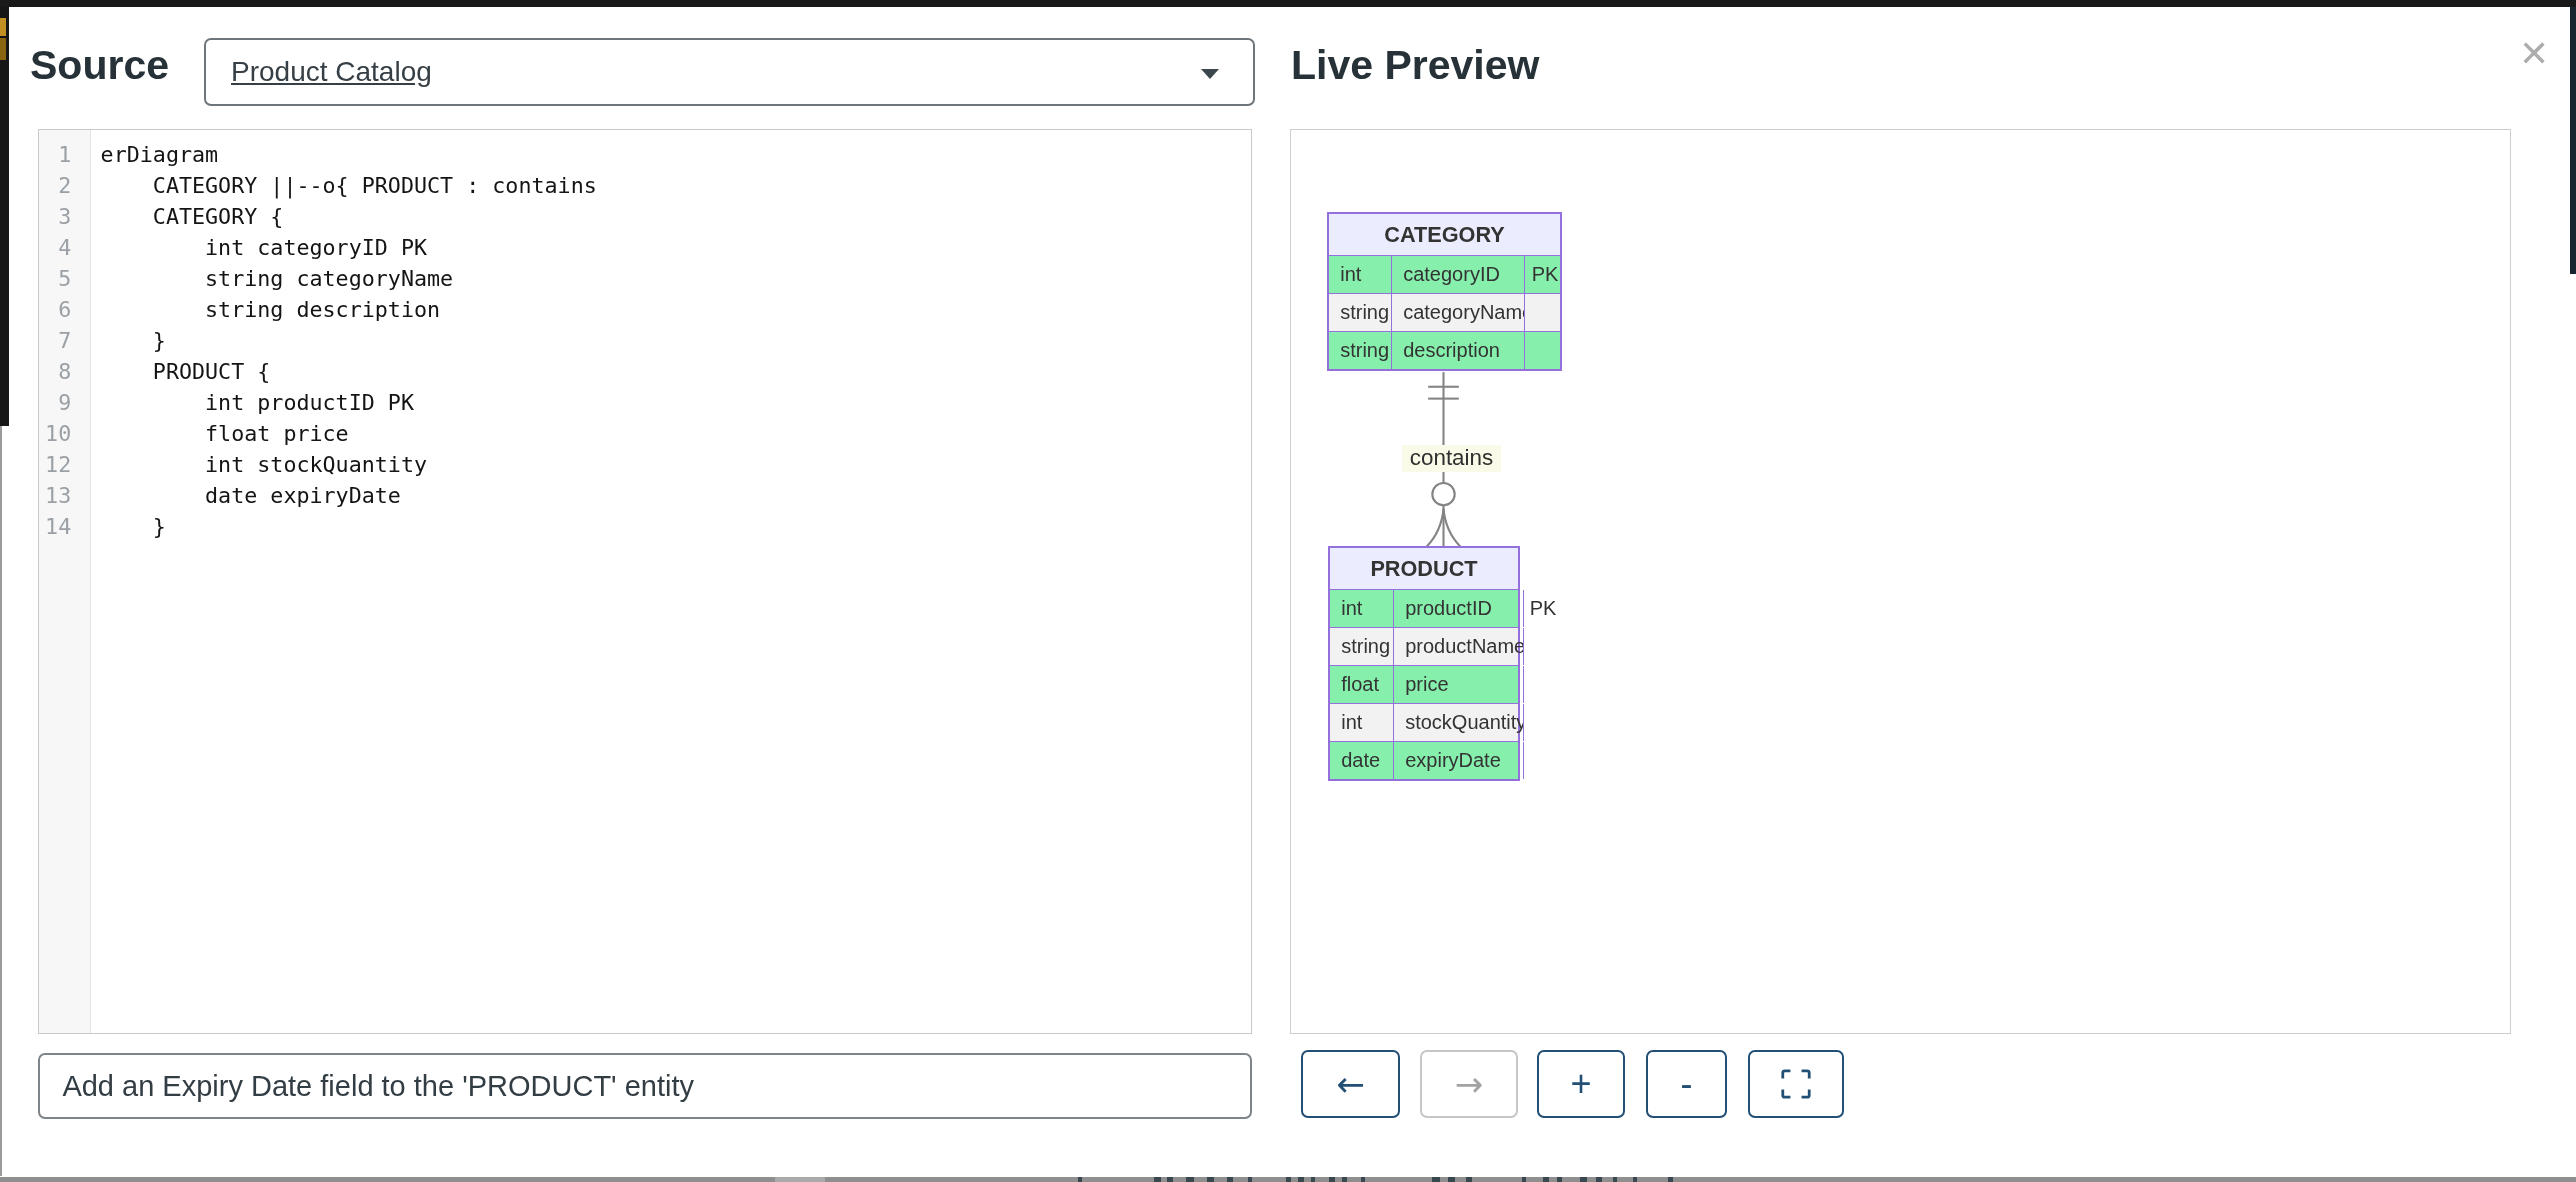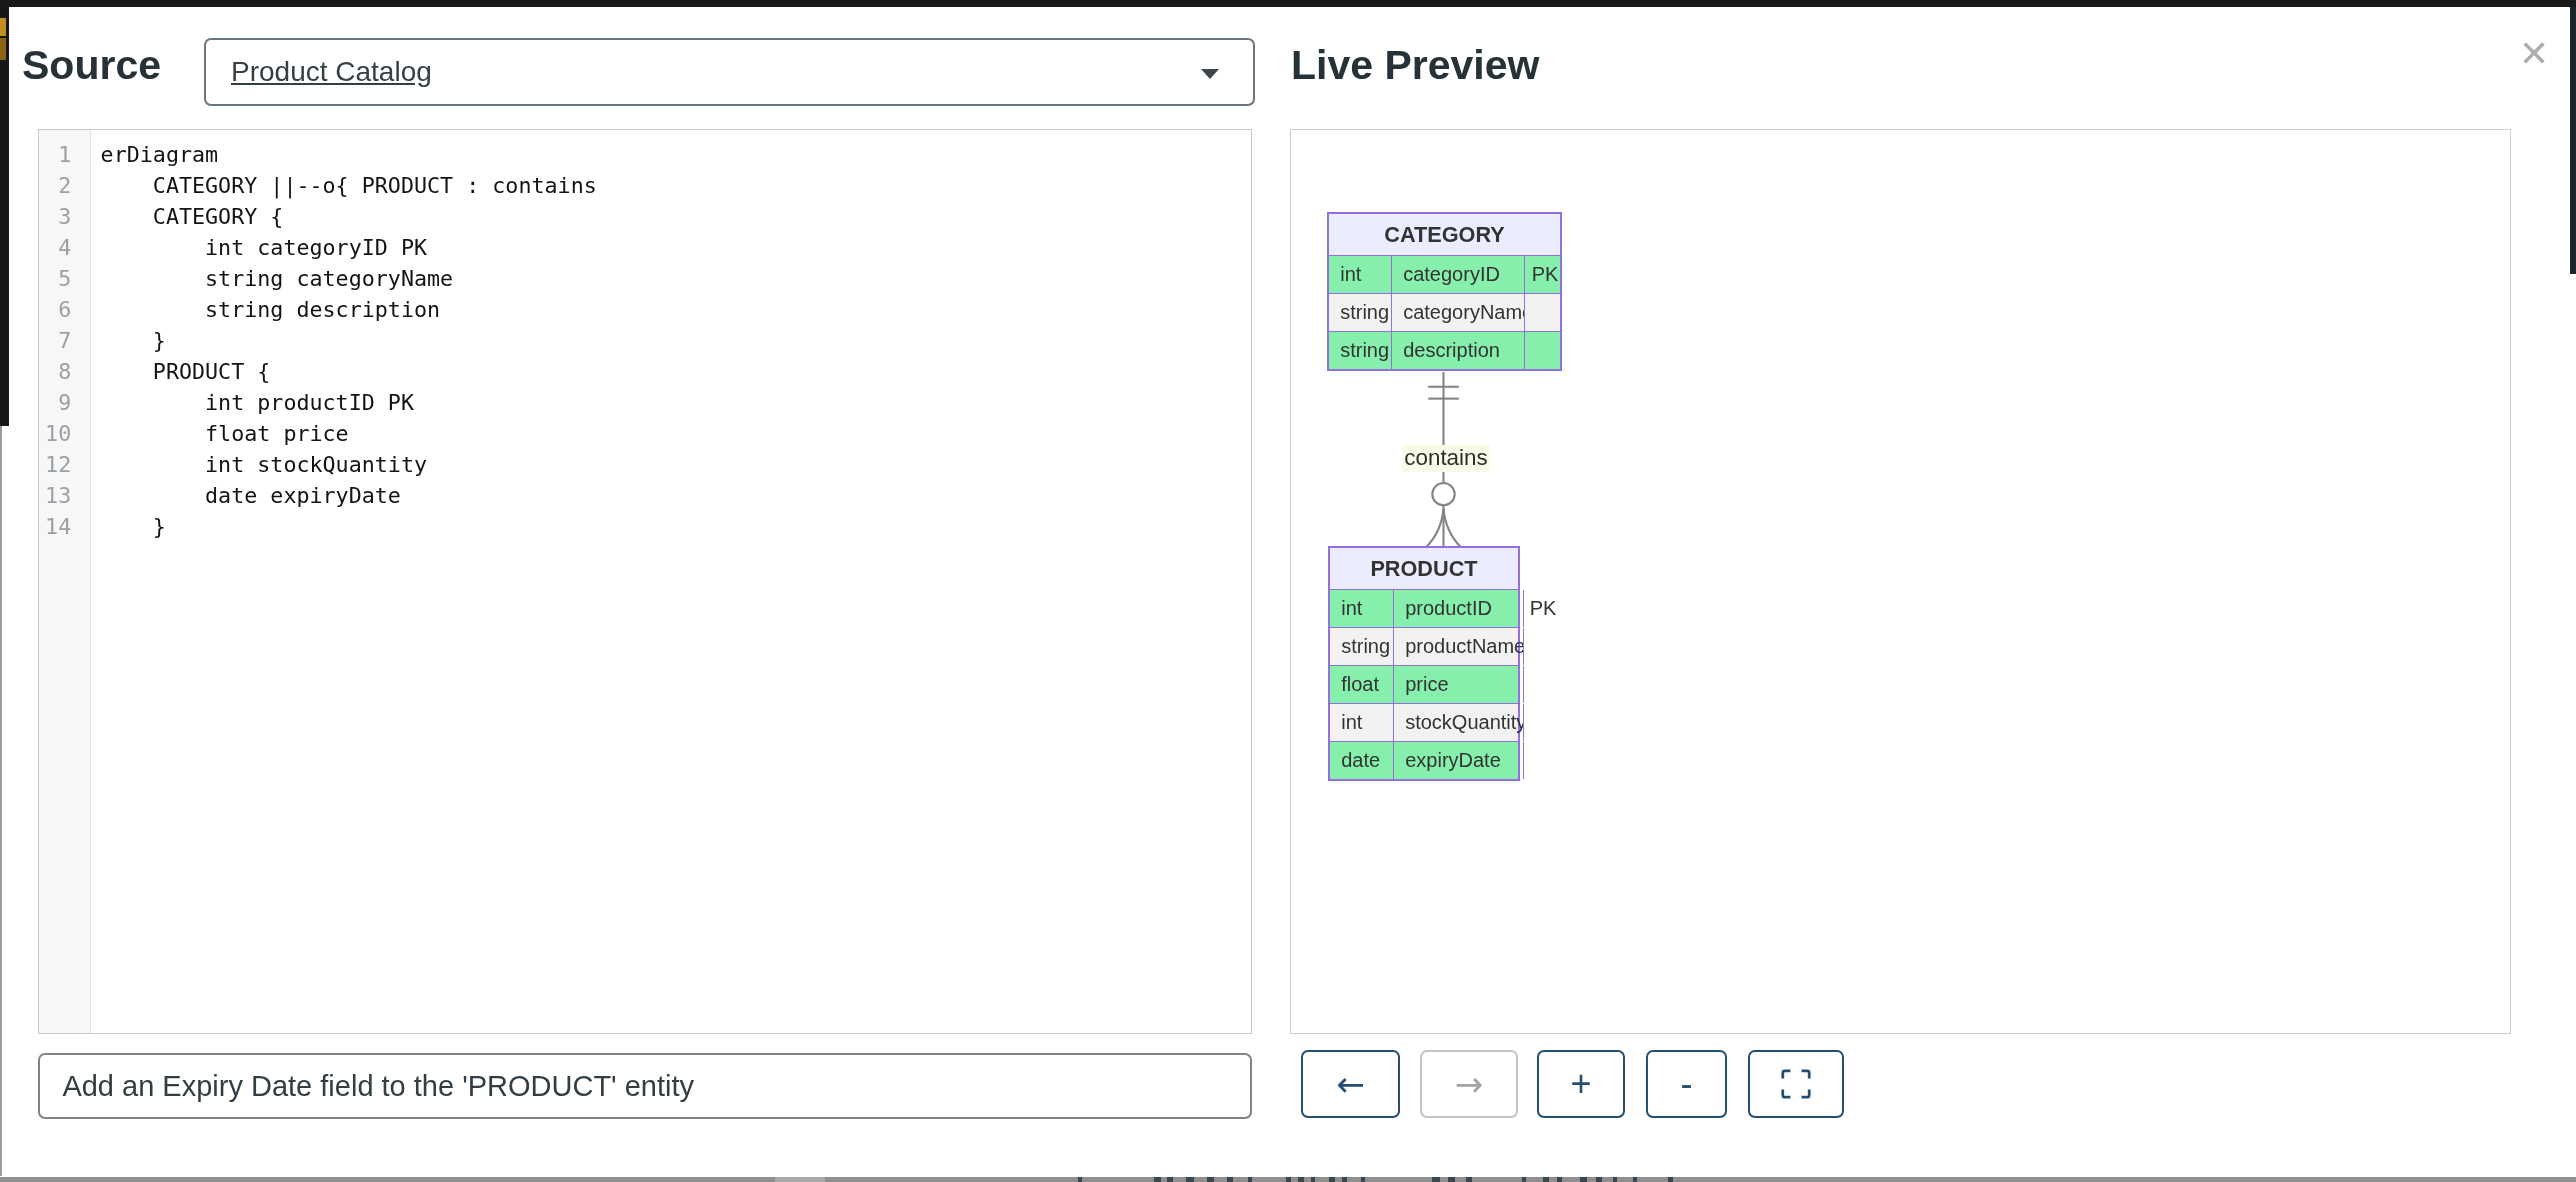--- a/index.html
+++ b/index.html
@@ -12,21 +12,21 @@
   .bg-amber1 { position:absolute; left:0; top:18px; width:6.3px; height:18px; background:#c29022; }
   .bg-amber2 { position:absolute; left:0; top:38px; width:6.3px; height:22.4px; background:#8a6410; }
   .bg-left-line { position:absolute; left:0; top:426px; width:2.1px; height:750px; background:#9b9b9b; }
   .bg-right  { position:absolute; left:2570px; top:7px; width:5.6px; height:267px; background:#18242e; }
   .bg-bottom { position:absolute; left:0; top:1177px; width:2576px; height:6.3px; background:#8f8f8f; }
   .bg-bottom-light { position:absolute; left:775px; top:1177px; width:50px; height:6.3px; background:#a9a9a9; }
   .bg-mark { position:absolute; top:1177px; height:6.3px; background:#39474f; }
 
   
   .heading { position:absolute; font-size:41px; font-weight:700; color:var(--heading,#263238); }
-  #source-title  { left:22px;  top:42px; }
+  #source-title  { left:30px;  top:42px; }
   #preview-title { left:1291px; top:42px; }
   #close-btn { position:absolute; left:2519px; top:36px; font-size:36px; color:#acacac; cursor:pointer; line-height:1; }
 
   
   #entity-dropdown { position:absolute; left:204px; top:38px; width:1051px; height:68px;
     border:2.1px solid #6e767d; border-radius:7px; background:#fff; display:flex; align-items:center; }
   #entity-dropdown .sel-text { padding-left:25px; font-size:28px; color:#363f45;text-decoration:underline; }
   #entity-dropdown .caret { position:absolute; right:34px; top:29px; width:0; height:0;
     border-left:9.8px solid transparent; border-right:9.8px solid transparent; border-top:10.5px solid #3c474d; }
 
@@ -59,21 +59,21 @@
     justify-content:center; font-size:21.7px; font-weight:600; color:#333; }
   .er-row { display:flex; height:38px; border-top:1.4px solid var(--ent-border,#9370DB); }
   .er-row.alt { background:var(--row-alt,#f2f2f2); }
   .er-cell { display:flex; align-items:center; font-size:20px; color:#333; flex:none;
     border-left:1.4px solid var(--ent-border,#9370DB); padding-left:11.2px; overflow:hidden; }
   .er-cell:first-child { border-left:none; }
   .er-cell.key { justify-content:center; padding-left:0; }
 
   
   #rel-svg { position:absolute; left:1387px; top:372px; z-index:1; }
-  #rel-label { position:absolute; left:1402px; top:445px; width:88px; height:26.5px; z-index:2;
+  #rel-label { position:absolute; left:1402px; top:445px; width:99px; height:26.5px; z-index:2;
     background:var(--rel-fill,#fafae8); display:flex; align-items:center; justify-content:center;
     font-size:22.4px; color:#2f2f2f; }
 
   
   .pv-btn { position:absolute; top:1050px; height:68px; border:2.1px solid var(--navy,#234f75);
     border-radius:7px; background:#fff; color:var(--navy,#234f75); display:flex; align-items:center;
     justify-content:center; cursor:pointer; font-family:"DejaVu Sans", sans-serif; }
   .pv-btn.disabled { border-color:#c6c6c6; color:#a3a3a3; }
   .pv-btn .arrow { font-size:34px; line-height:1; }
   .pv-btn .sign  { font-size:36px; line-height:1; font-family:"Liberation Sans", sans-serif; }

